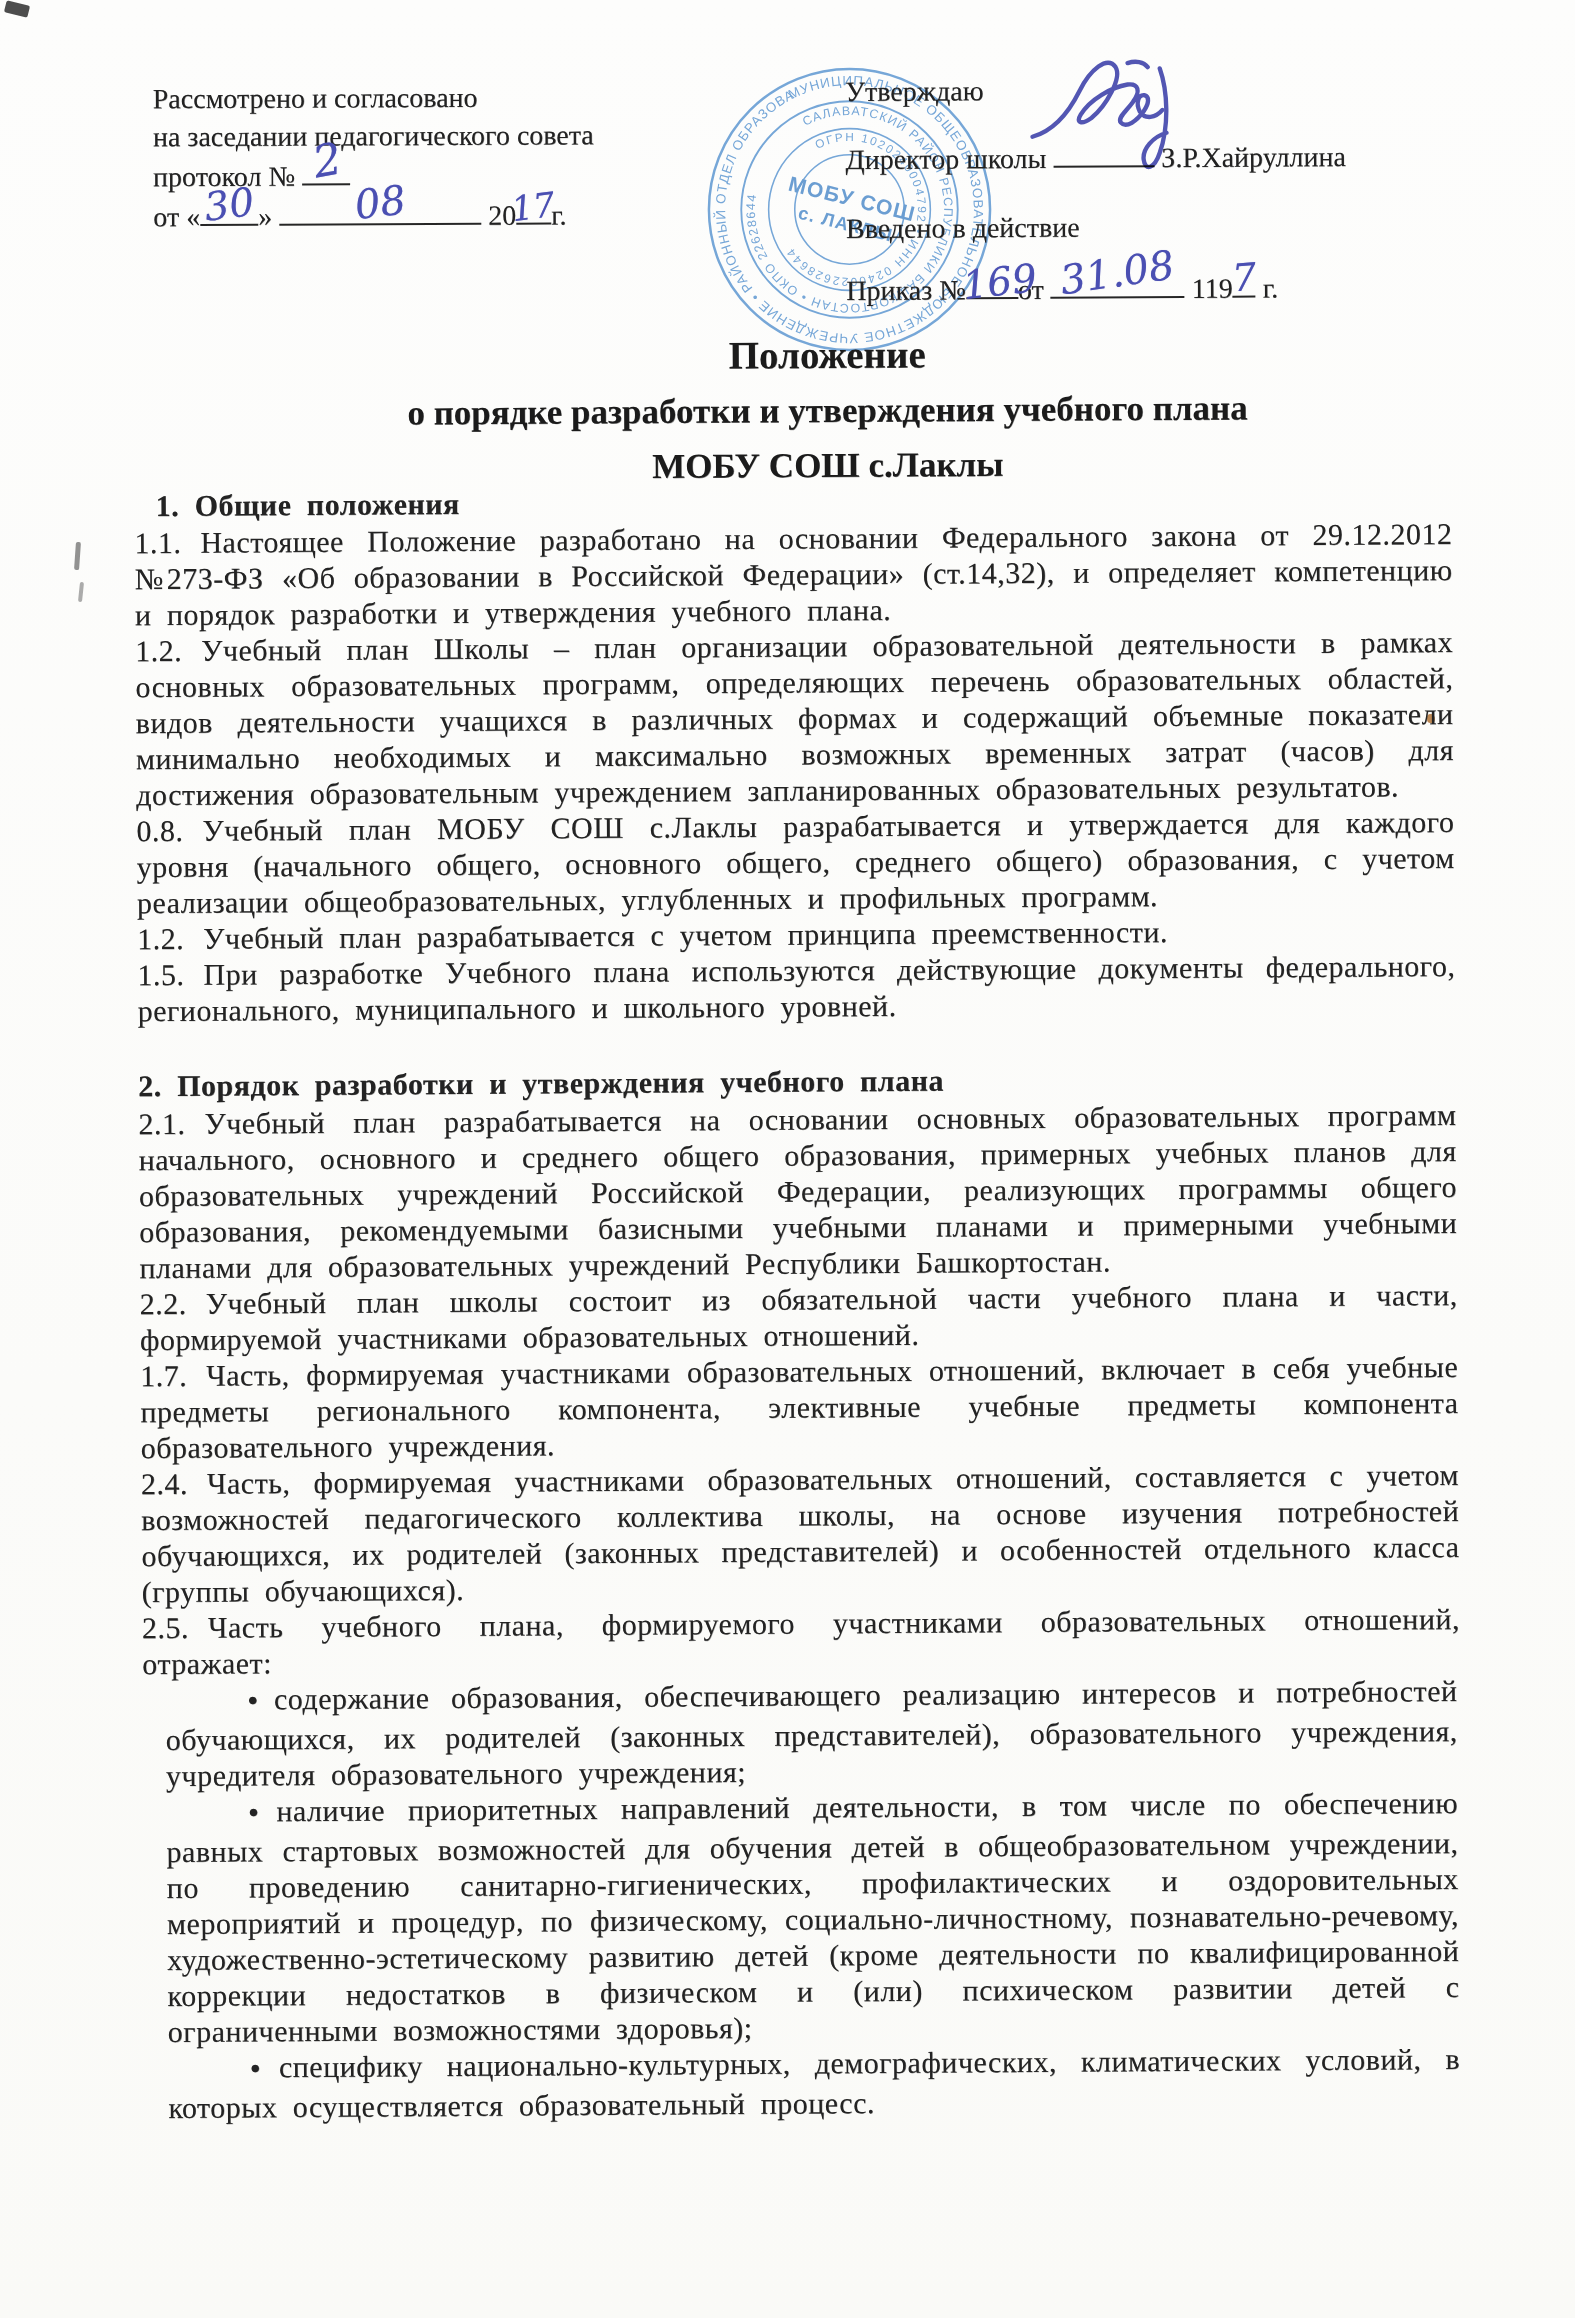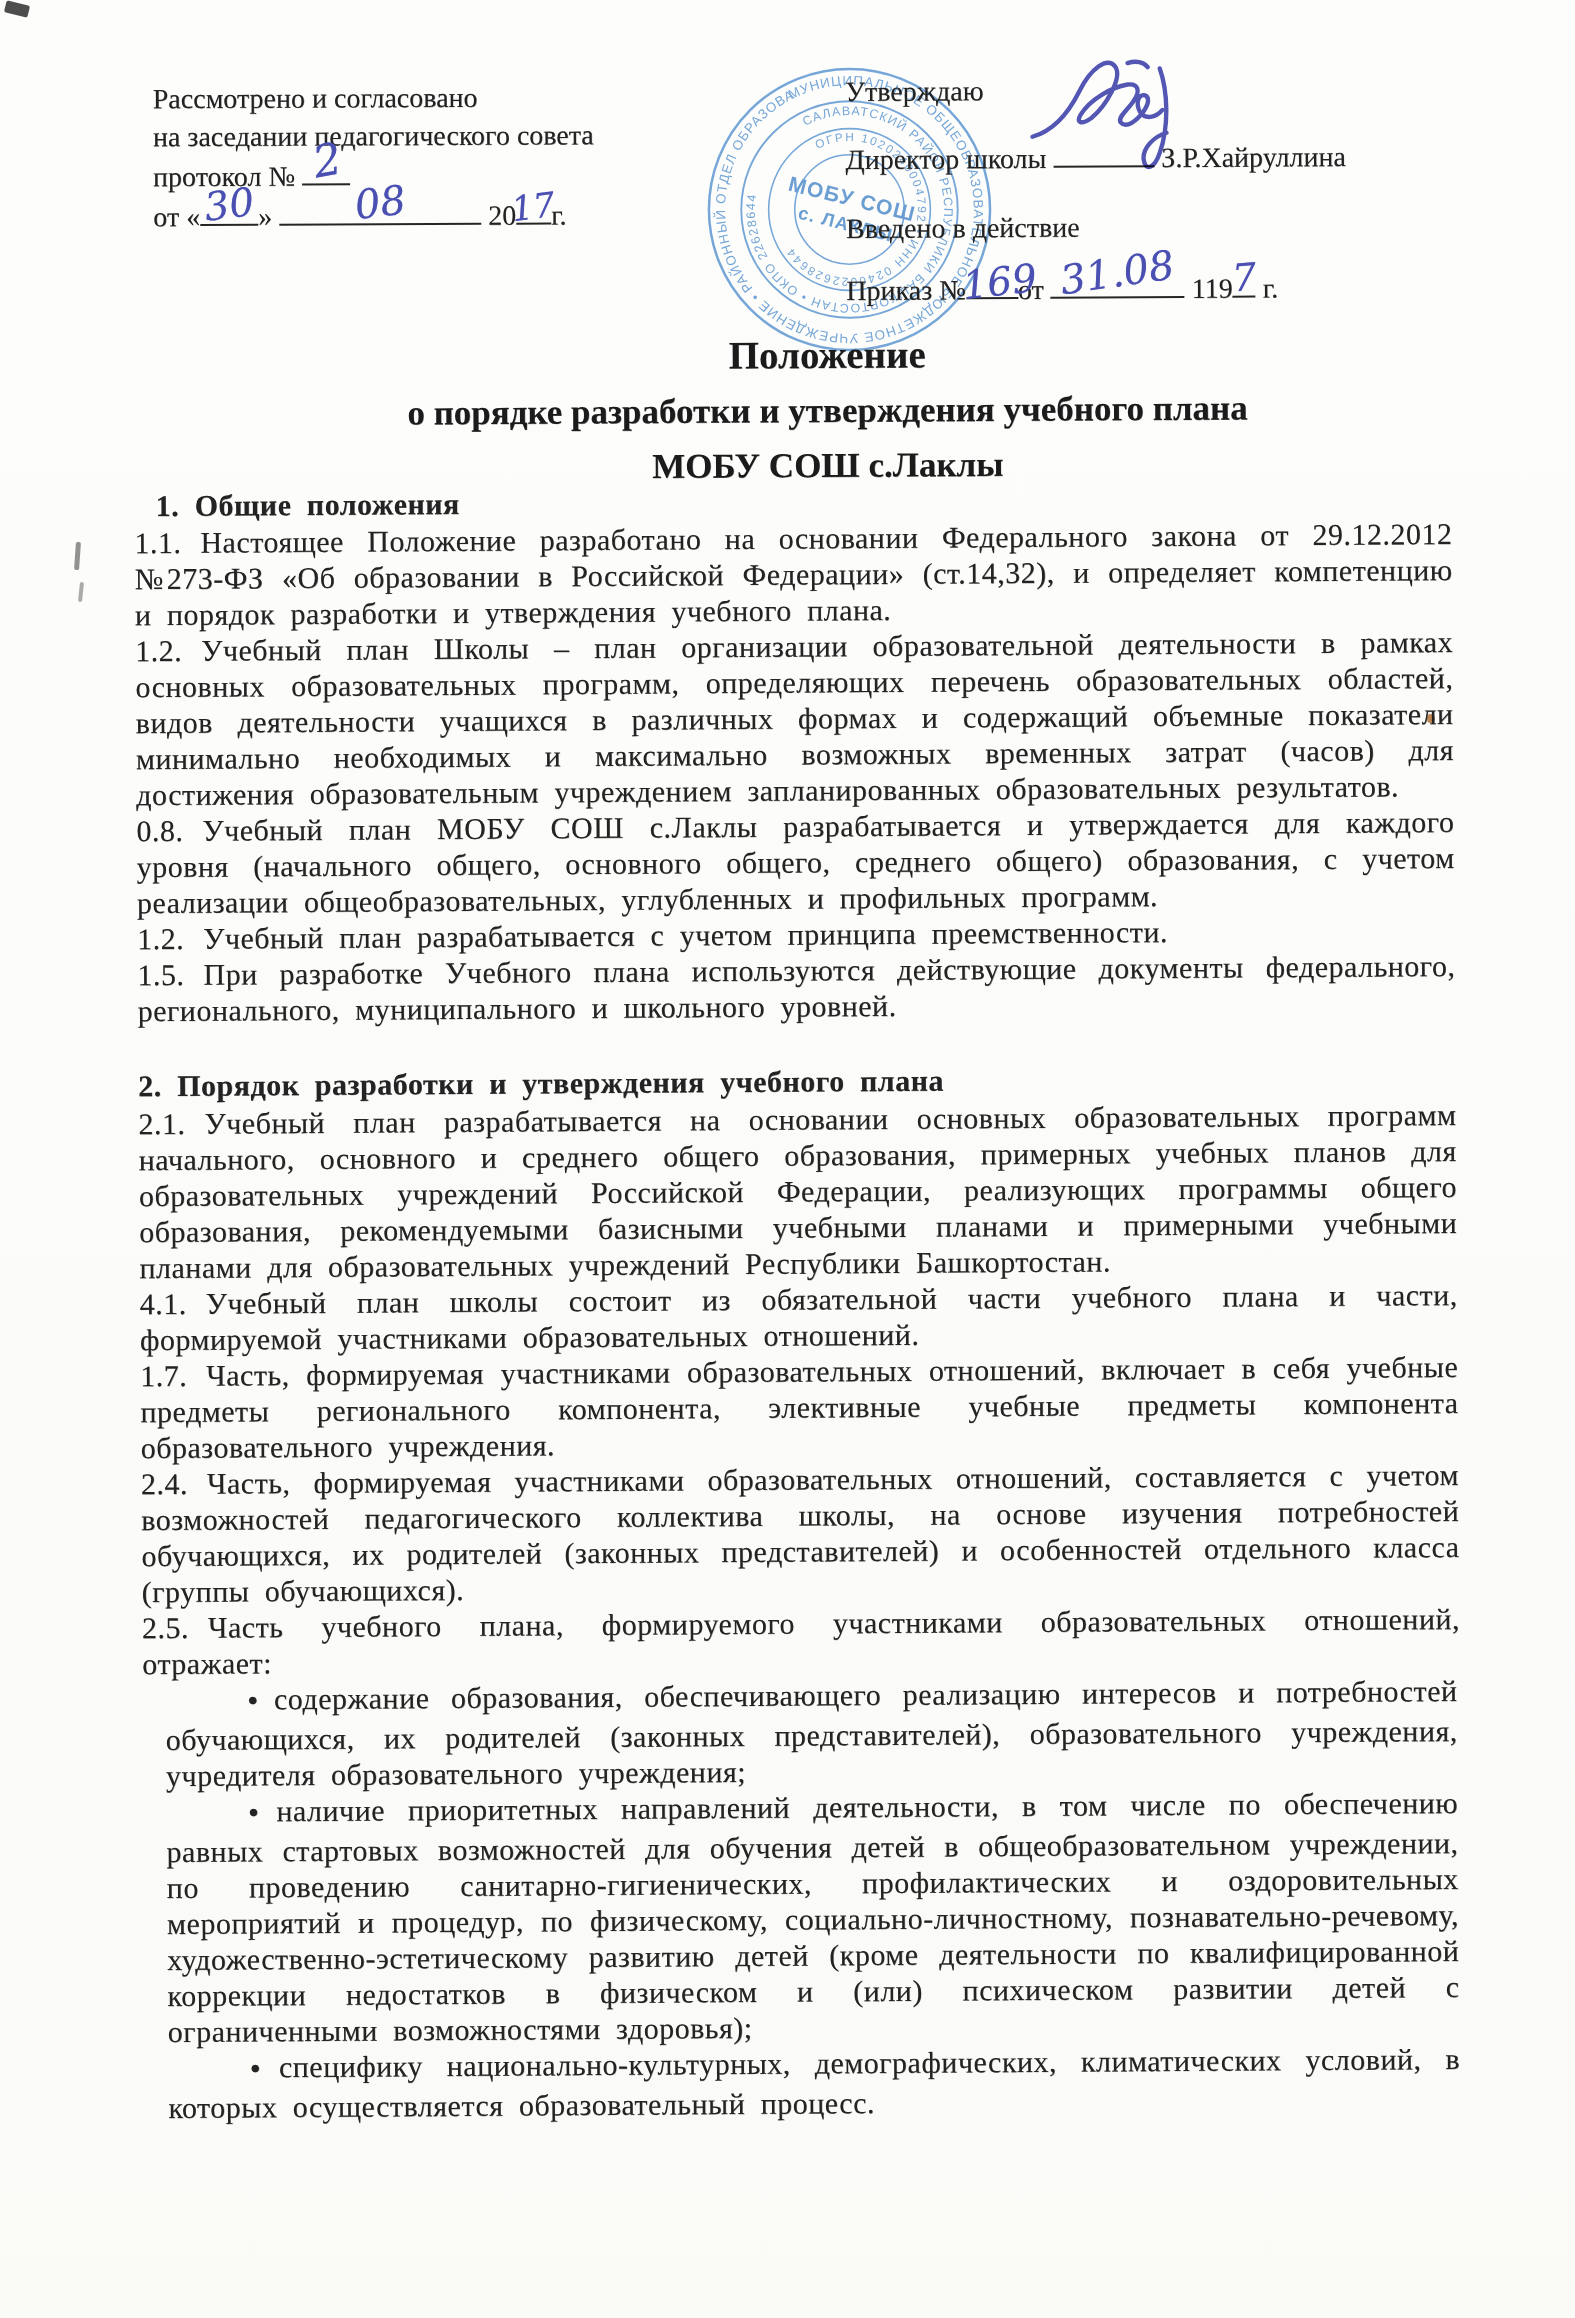--- a/index.html
+++ b/index.html
@@ -161,21 +161,21 @@
 
     <p class="para"><span class="pnum">1.1.</span><span>Настоящее Положение разработано на основании Федерального закона от 29.12.2012 №273-ФЗ «Об образовании в Российской Федерации» (ст.14,32), и определяет компетенцию и порядок разработки и утверждения учебного плана.</span></p>
     <p class="para"><span class="pnum">1.2.</span><span>Учебный план Школы – план организации образовательной деятельности в рамках основных образовательных программ, определяющих перечень образовательных областей, видов деятельности учащихся в различных формах и содержащий объемные показатели минимально необходимых  и максимально возможных временных затрат (часов) для достижения образовательным учреждением запланированных образовательных результатов.</span></p>
     <p class="para"><span class="pnum">0.8.</span><span>Учебный план МОБУ СОШ с.Лаклы разрабатывается и утверждается для каждого уровня (начального общего, основного общего, среднего общего) образования, с учетом реализации общеобразовательных, углубленных и профильных программ.</span></p>
     <p class="para"><span class="pnum">1.2.</span><span>Учебный план разрабатывается с учетом принципа преемственности.</span></p>
     <p class="para"><span class="pnum">1.5.</span><span>При разработке Учебного плана используются действующие документы федерального, регионального, муниципального и школьного уровней.</span></p>
 
     <p class="sec sec-2"><span class="snum">2.</span><span>Порядок разработки и утверждения учебного плана</span></p>
 
     <p class="para"><span class="pnum">2.1.</span><span>Учебный план разрабатывается на основании  основных образовательных программ начального, основного и среднего общего образования, примерных учебных планов для образовательных учреждений Российской Федерации, реализующих  программы общего образования, рекомендуемыми базисными учебными планами и примерными учебными планами для образовательных учреждений Республики Башкортостан.</span></p>
-    <p class="para"><span class="pnum">4.1.</span><span>Учебный план школы состоит из обязательной части учебного плана  и части, формируемой участниками образовательных отношений.</span></p>
+    <p class="para"><span class="pnum">2.2.</span><span>Учебный план школы состоит из обязательной части учебного плана  и части, формируемой участниками образовательных отношений.</span></p>
     <p class="para"><span class="pnum">1.7.</span><span>Часть, формируемая участниками образовательных отношений, включает в себя учебные предметы регионального компонента, элективные учебные предметы компонента образовательного учреждения.</span></p>
     <p class="para"><span class="pnum">2.4.</span><span>Часть,  формируемая участниками образовательных отношений, составляется с учетом возможностей педагогического коллектива школы, на основе изучения потребностей обучающихся, их родителей (законных представителей) и особенностей отдельного класса (группы обучающихся).</span></p>
     <p class="para"><span class="pnum">2.5.</span><span>Часть учебного плана, формируемого участниками образовательных отношений, отражает:</span></p>
 
     <p class="bullet"><span class="bmark">●</span><span>содержание образования, обеспечивающего реализацию интересов и потребностей обучающихся, их родителей (законных представителей), образовательного учреждения, учредителя образовательного учреждения;</span></p>
     <p class="bullet"><span class="bmark">●</span><span>наличие приоритетных направлений деятельности, в том числе по обеспечению равных стартовых возможностей для обучения детей в общеобразовательном учреждении, по проведению санитарно-гигиенических, профилактических и оздоровительных мероприятий и процедур, по физическому, социально-личностному, познавательно-речевому, художественно-эстетическому развитию детей (кроме деятельности по квалифицированной коррекции недостатков в физическом и (или) психическом развитии детей с ограниченными возможностями здоровья);</span></p>
     <p class="bullet"><span class="bmark">●</span><span>специфику национально-культурных, демографических, климатических условий, в которых осуществляется образовательный процесс.</span></p>
 
   </div>
 

